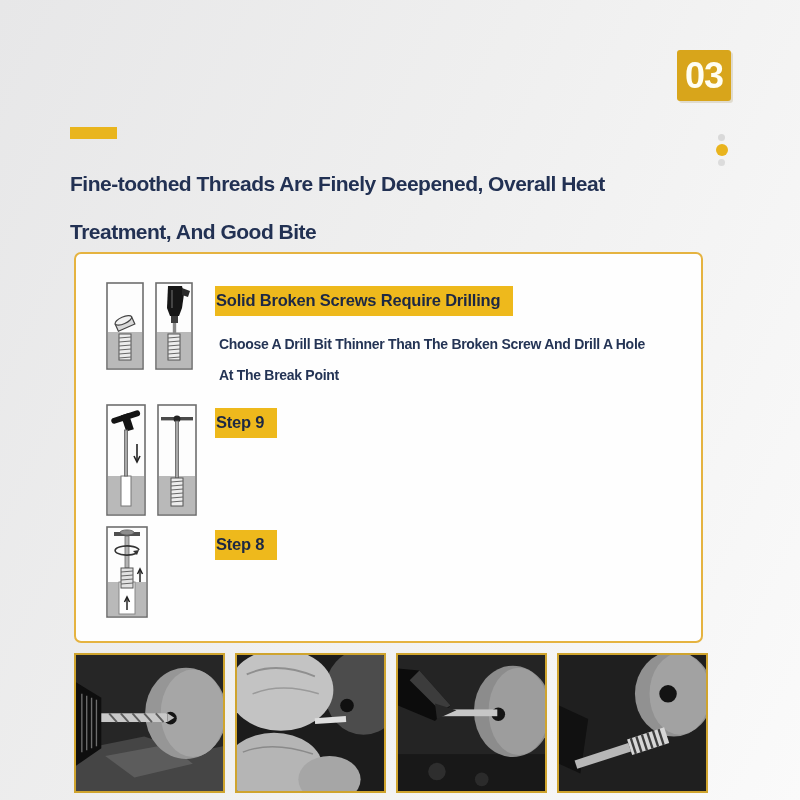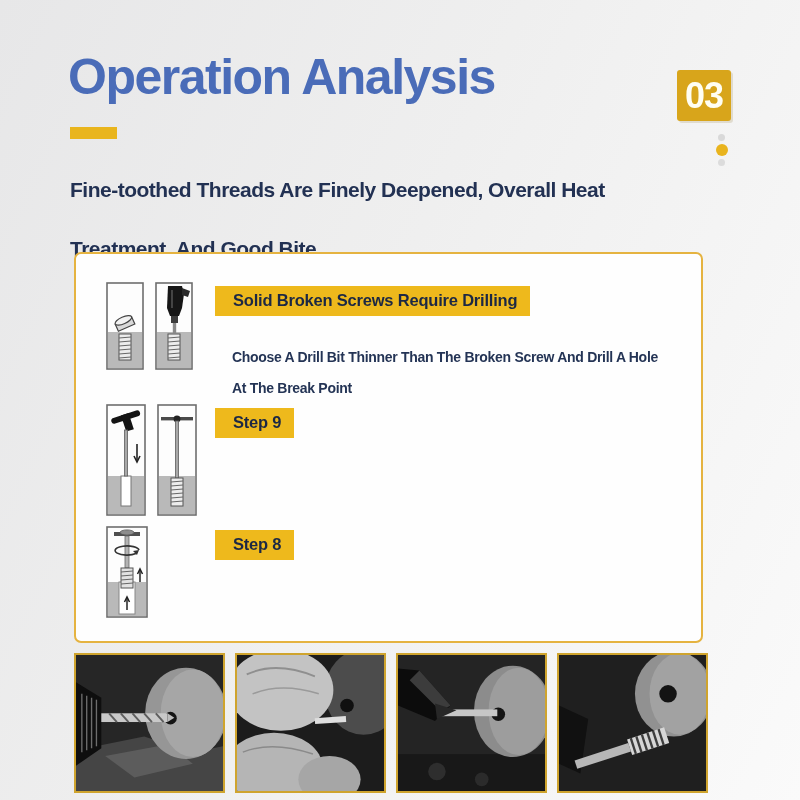--- a/index.html
+++ b/index.html
@@ -12,74 +12,72 @@
   .title{
     position:absolute;left:68px;top:48px;margin:0;
     font-size:50px;font-weight:700;letter-spacing:-1.5px;color:#4a6cb8;
   }
   .page-num{
     position:absolute;left:677px;top:50px;width:54px;height:51px;
     background:#d8a51b;color:#fffef2;font-size:36px;font-weight:700;
     display:flex;align-items:center;justify-content:center;
     border-radius:3px;box-shadow:2px 2px 0 rgba(120,90,0,0.15);
     letter-spacing:-1px;
-    margin-top:20px;
   }
   .title-dash{
     position:absolute;left:70px;top:127px;width:47px;height:12px;background:#e9b51d;
   }
   .dots{position:absolute;left:712px;top:132px;width:18px;height:40px;}
   .dots .dot{position:absolute;border-radius:50%;}
   .dot-sm-top{left:6px;top:2px;width:7px;height:7px;background:#d9d9d9;}
   .dot-lg{left:4px;top:12px;width:12px;height:12px;background:#e9b41e;}
   .dot-sm-bot{left:6px;top:27px;width:7px;height:7px;background:#dcdcdc;}
   .subtitle{
     position:absolute;left:70px;top:160px;margin:0;width:620px;
     font-size:21px;font-weight:700;letter-spacing:-0.5px;color:#223153;
-    line-height:59px;white-space:pre-line;
+    line-height:48px;white-space:pre-line;
   }
   
   .panel{
     position:absolute;left:74px;top:252px;width:629px;height:391px;
     background:#fefefe;border:2px solid #e5b340;border-radius:7px;box-sizing:border-box;
   }
   .step{position:absolute;left:0;width:625px;}
   .step-1{top:28px;}
   .step-2{top:150px;}
   .step-3{top:272px;}
   .illos{position:absolute;left:30px;top:0;display:flex;gap:11px;}
   .step-text{position:absolute;left:139px;top:4px;width:480px;}
   .badge{
     display:inline-block;background:#eeb91c;color:#1c2844;
     font-size:16.5px;font-weight:700;letter-spacing:-0.2px;
-    padding:5px 13px 6px 18px;margin:0 0 9px 0;
+    padding:5px 13px 6px 1px;margin:0 0 9px 0;
   }
   .step-body{
-    margin:17px;font-size:14px;font-weight:700;letter-spacing:-0.3px;color:#243455;
+    margin:4px;font-size:14px;font-weight:700;letter-spacing:-0.3px;color:#243455;
     line-height:31px;white-space:pre;
   }
   
   .photos{position:absolute;left:74px;top:653px;width:635px;height:144px;}
   .photo{
     position:absolute;top:0;width:151px;height:140px;
     border:2px solid #cfa42e;box-sizing:border-box;background:#222;
   }
   .photo svg{display:block;width:100%;height:100%;}
   .photo-1{left:0;}
   .photo-2{left:161px;}
   .photo-3{left:322px;}
   .photo-4{left:483px;}
   .illo-svg{display:block;}
 </style>
 </head>
 <body>
 
 <div class="page">
 
-  <h1 class="title">Operation Analysis</h1>
   <div class="page-num">03</div>
   <div class="title-dash"></div>
   <div class="dots">
     <span class="dot dot-sm-top"></span>
     <span class="dot dot-lg"></span>
     <span class="dot dot-sm-bot"></span>
   </div>
   <p class="subtitle">Fine-toothed Threads Are Finely Deepened, Overall Heat
 Treatment, And Good Bite</p>
 

